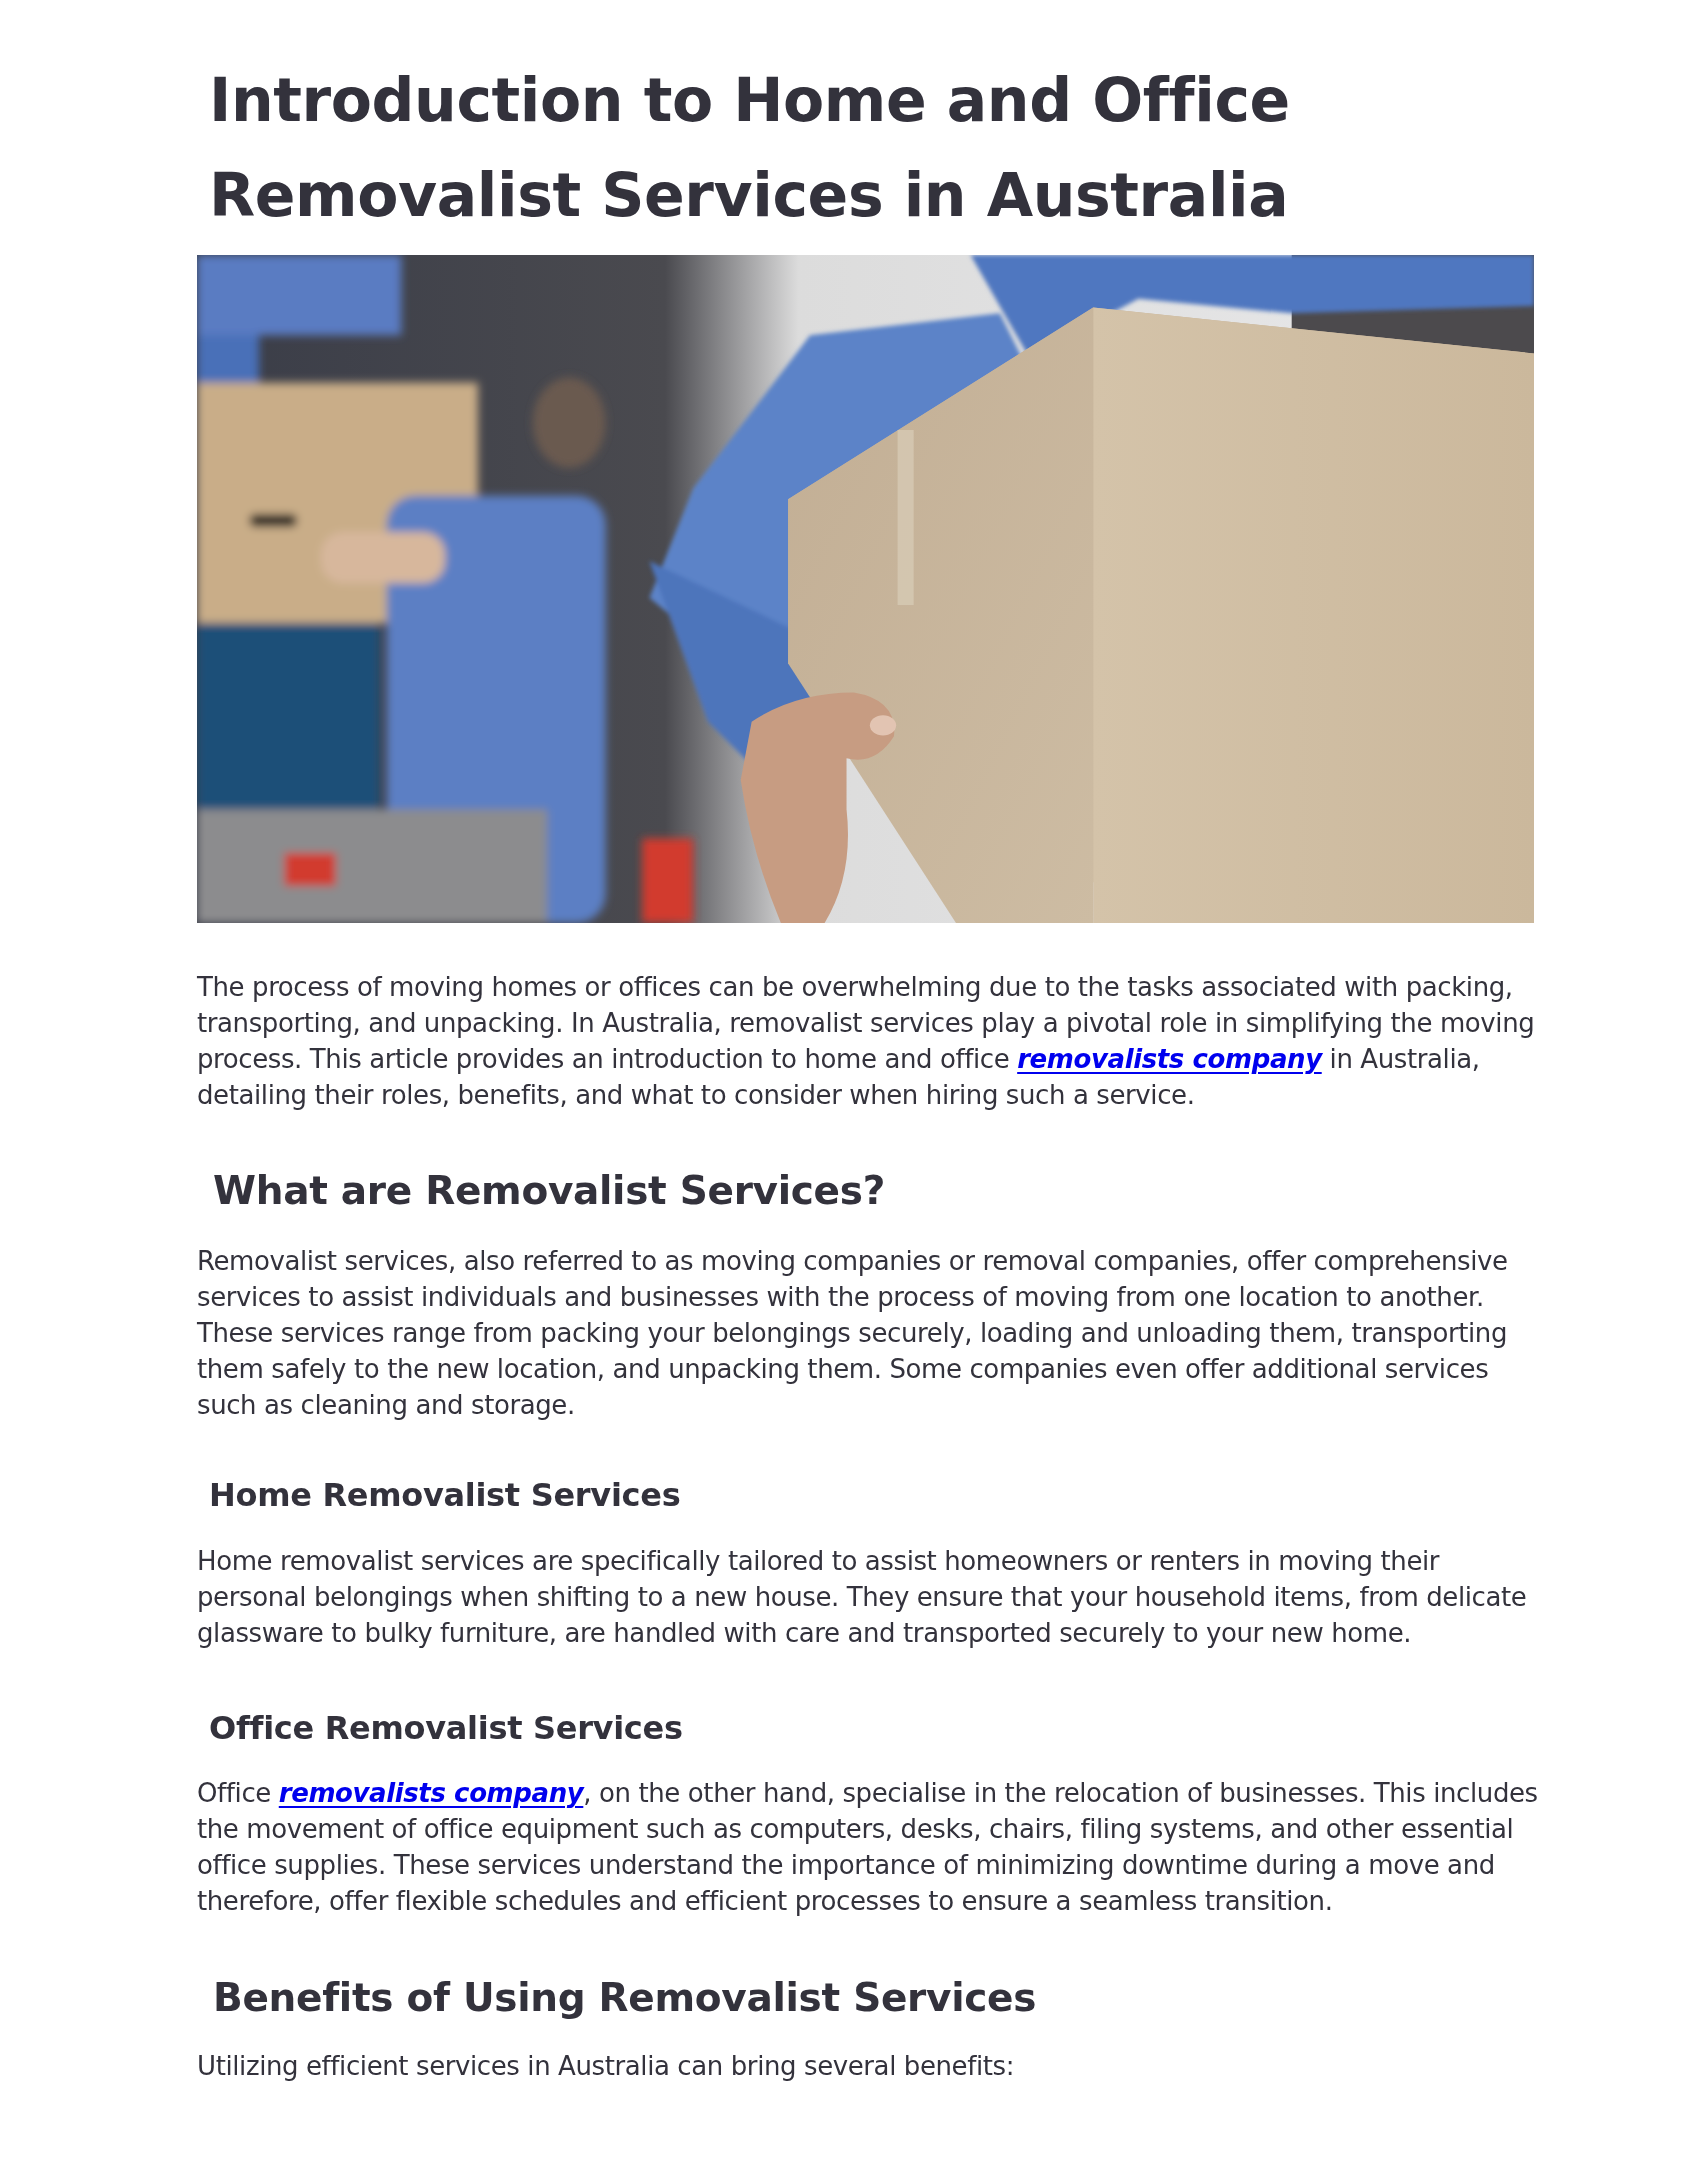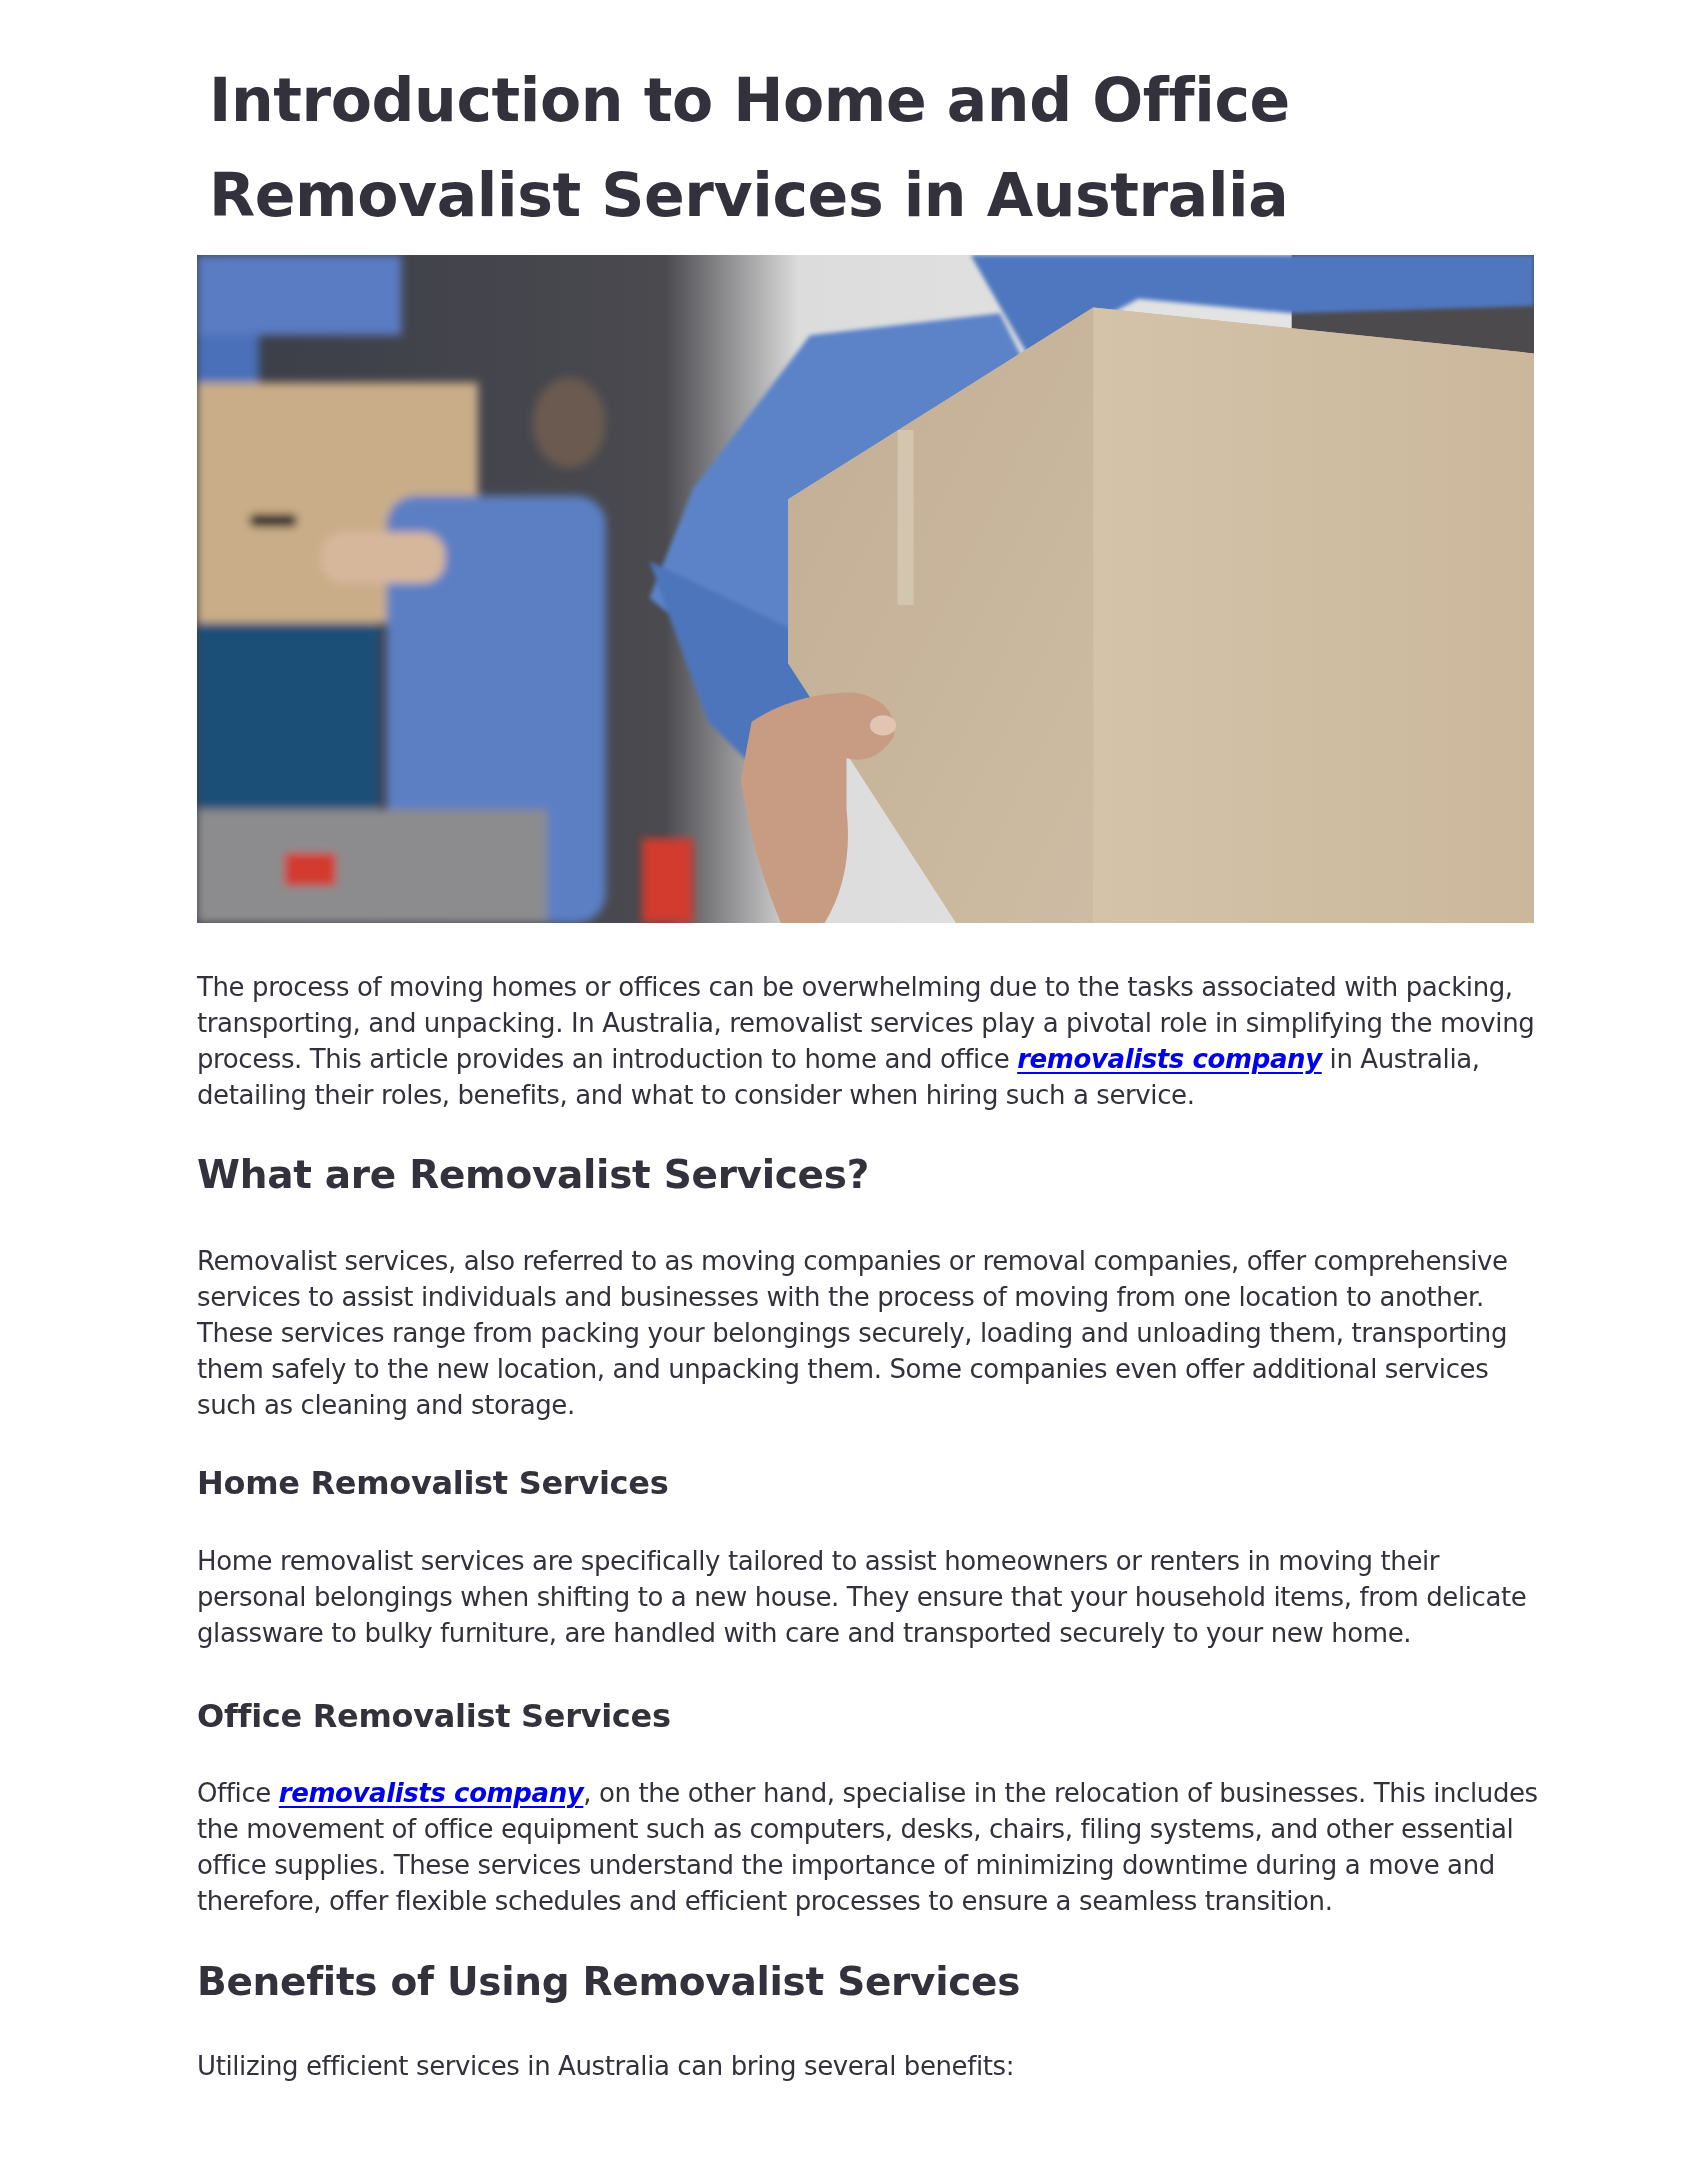--- a/index.html
+++ b/index.html
@@ -43,31 +43,31 @@
       margin: 0;
       position: absolute;
       left: 0;
       width: 1343px;
       font-size: 26px;
       line-height: 36px;
       color: #33323c;
       letter-spacing: -0.4px;
     }
     h2 {
-      margin: 0;
+      margin: 16px;
       position: absolute;
       left: 0;
       font-size: 39px;
       line-height: 51px;
       font-weight: bold;
       color: #33323c;
       letter-spacing: -0.3px;
     }
     h3 {
-      margin: 0;
+      margin: 12px;
       position: absolute;
       left: 0;
       font-size: 32px;
       line-height: 44px;
       font-weight: bold;
       color: #33323c;
       letter-spacing: -0.3px;
     }
     a.inline-link {
       color: #0000ee;

